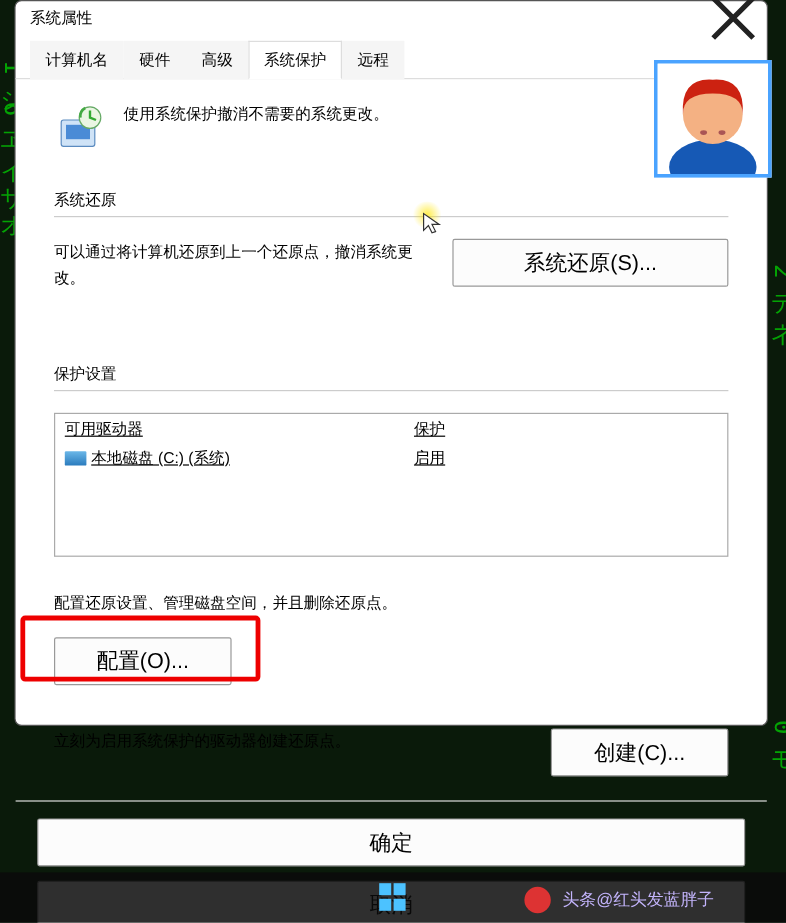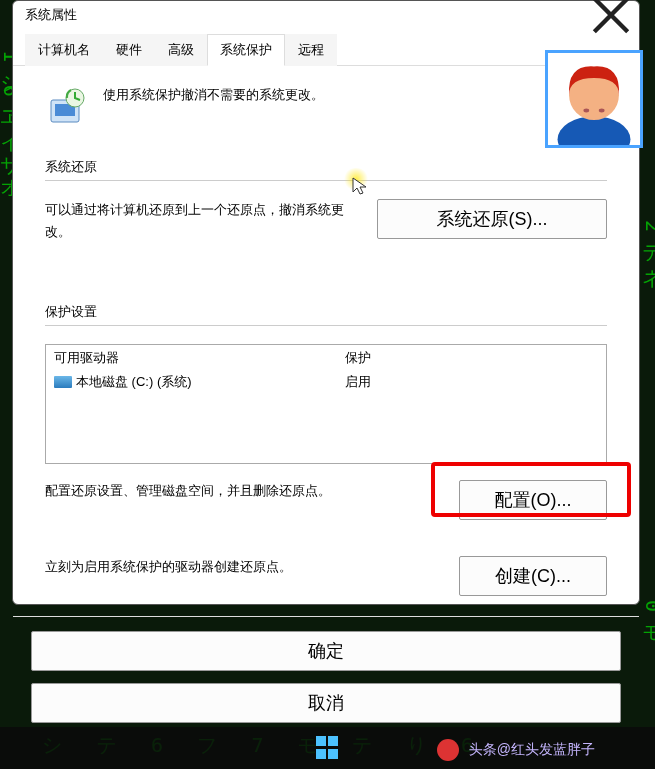--- a/index.html
+++ b/index.html
@@ -113,22 +113,23 @@
       background: #fcfcfc;
       cursor: pointer;
       font-family: inherit;
       font-size: 18px;
       border-radius: 2px;
     }
     .btn.wide { min-width: 230px; }
     .drive-box {
       border: 1px solid #aaa;
       height: 120px;
-      margin-bottom: 16px;
+      margin-bottom: 28px;
       background: #fff;
+      text-decoration: underline;
     }
     .drive-head {
       display: flex;
       padding: 4px 8px;
     }
     .drive-head > div:first-child { flex: 1.15; }
     .drive-head > div:last-child { flex: 1; }
     .drive-row {
       display: flex;
       padding: 2px 8px;
@@ -250,21 +251,21 @@
       </div>
       <div class="drive-row">
         <div class="dn">
           <span class="disk-icon"></span>
           <span>本地磁盘 (C:) (系统)</span>
         </div>
         <div class="dp">启用</div>
       </div>
     </div>
 
-    <div class="row" style="position:relative;">
+    <div class="row" style="position:relative;flex-direction:column;">
       <div class="txt">配置还原设置、管理磁盘空间，并且删除还原点。</div>
       <div style="position:relative;">
         <div class="highlight" style="left:-28px; top:-18px; width:200px; height:55px;"></div>
         <button class="btn" style="min-width:148px"><span>配置(O)...</span></button>
       </div>
     </div>
 
     <div style="height:26px"></div>
 
     <div class="row">

